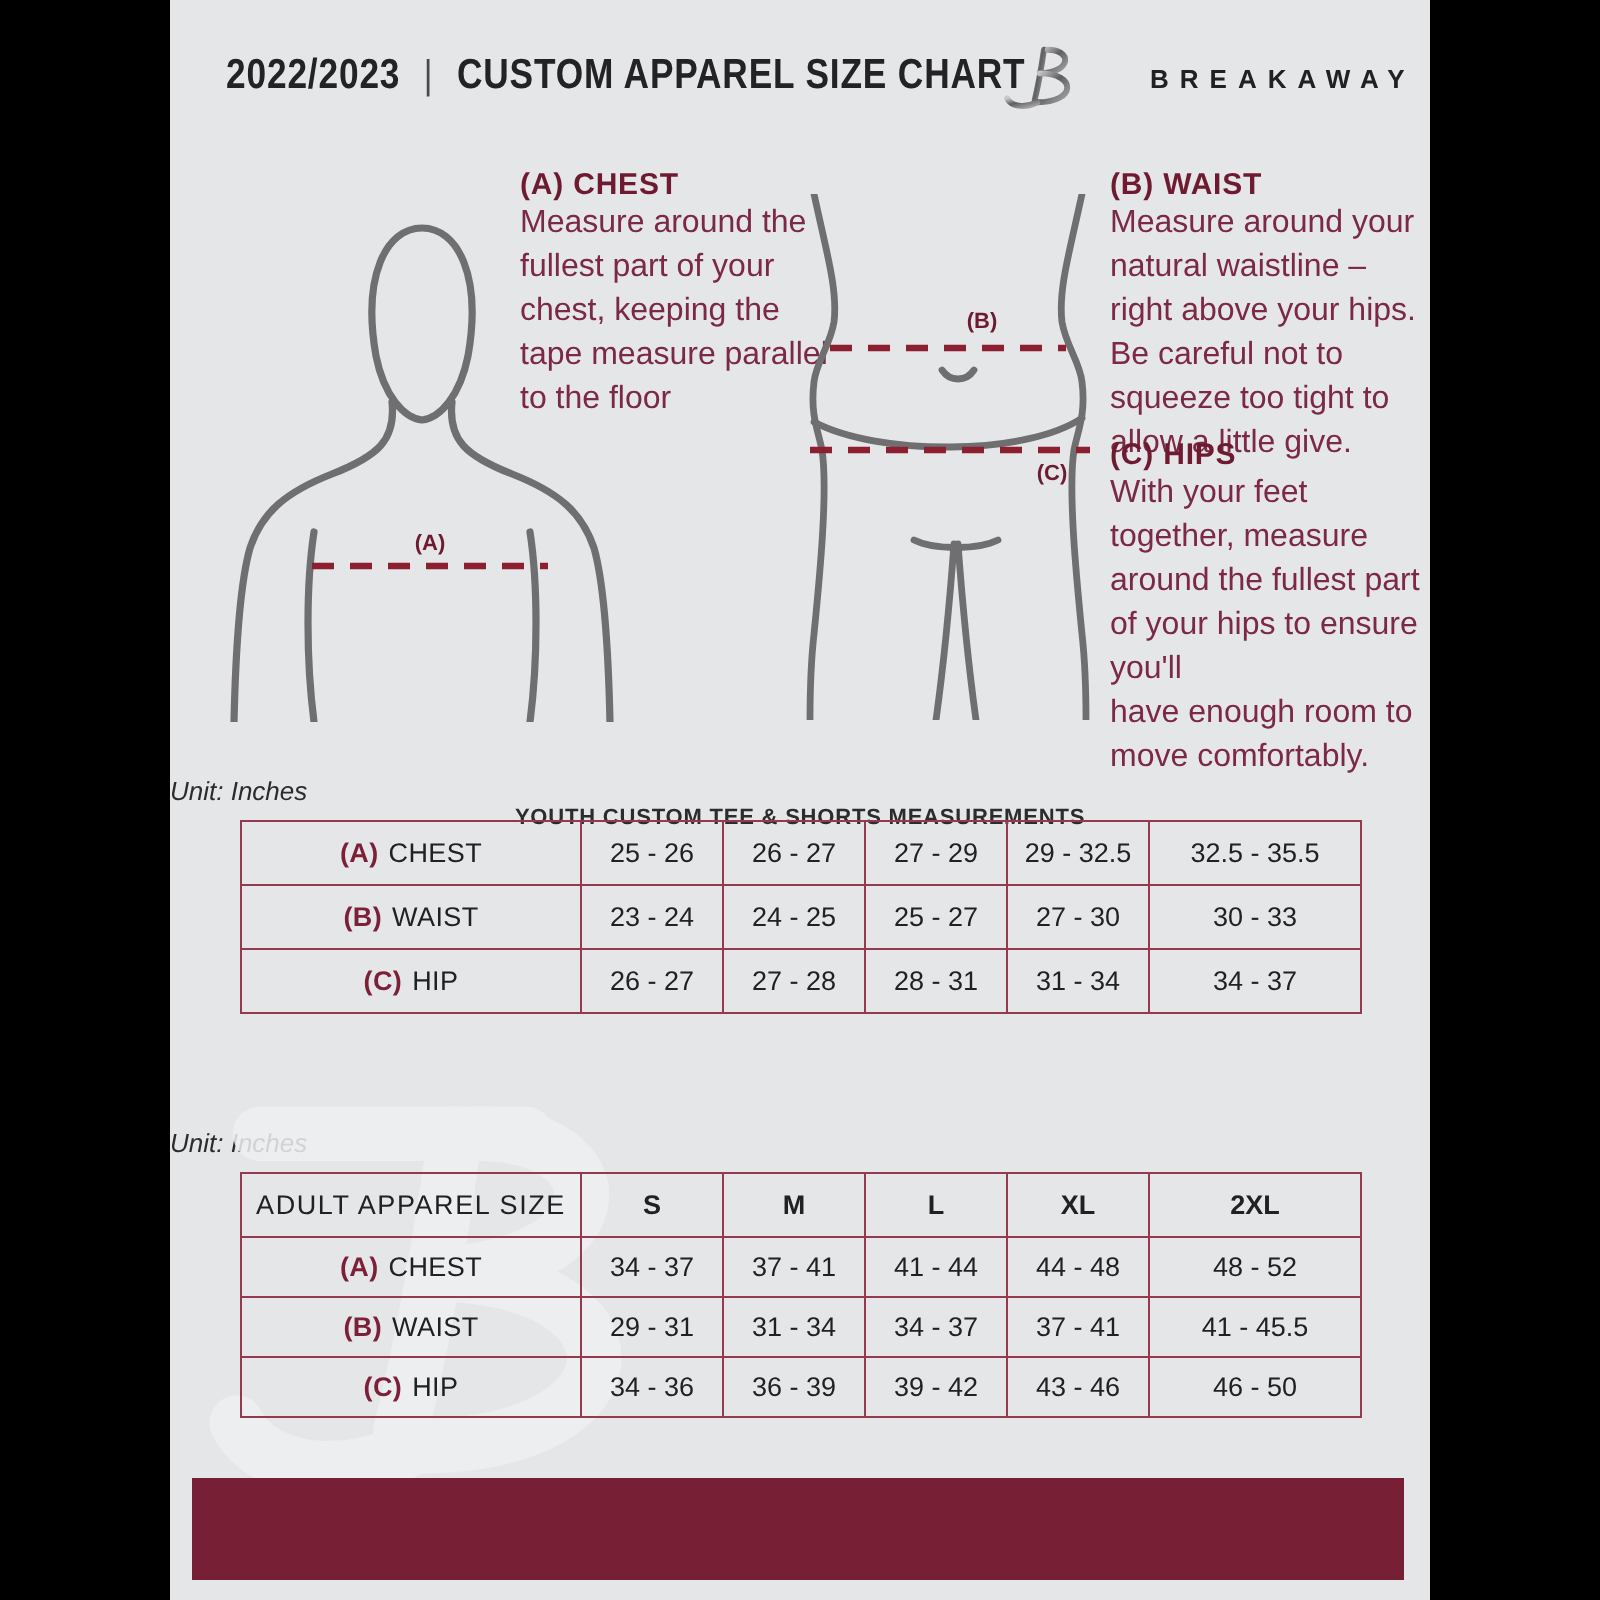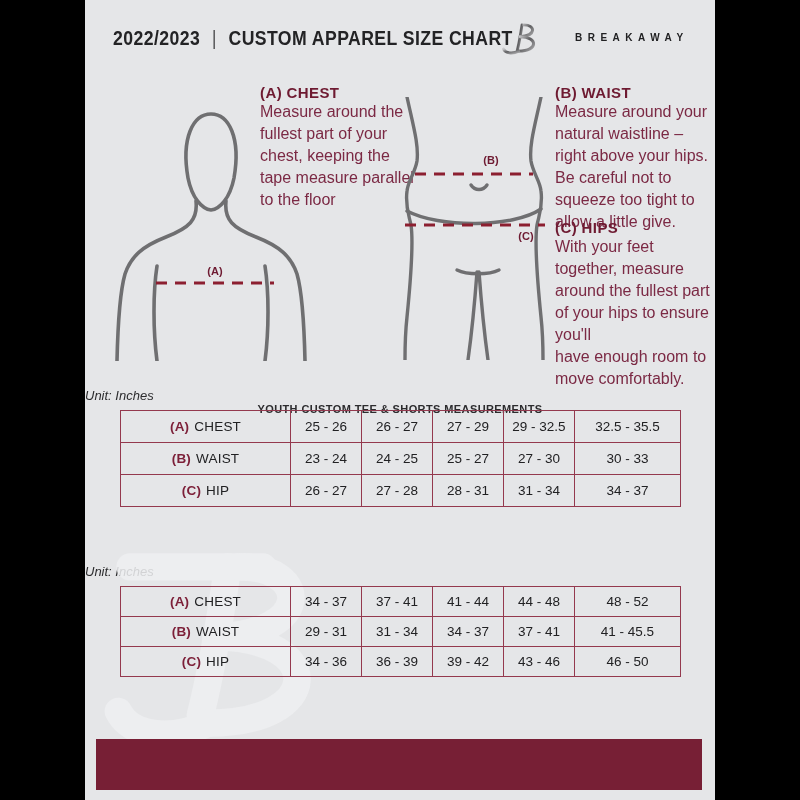--- a/index.html
+++ b/index.html
@@ -7,21 +7,21 @@
          font-family:"Liberation Sans",sans-serif;}
   .page{position:absolute;left:85px;top:0;width:630px;height:800px;background:#e5e6e8;overflow:hidden;}
 
   
   .hdr{position:absolute;left:0;top:0;width:630px;height:70px;display:flex;align-items:center;}
   .hdr-title{position:absolute;left:28px;top:26px;display:flex;align-items:center;
              font-weight:bold;color:#232325;font-size:21px;letter-spacing:.5px;
              transform:scaleX(.84);transform-origin:left center;white-space:nowrap;}
   .hdr-sep{font-weight:normal;color:#4a4a4c;margin:0 14px;font-size:20px;}
   .hdr-logo{position:absolute;left:414px;top:17px;width:42px;height:42px;}
-  .hdr-brand{position:absolute;left:466px;top:32px;font-size:10px;font-weight:bold;
+  .hdr-brand{position:absolute;left:466px;top:32px;font-size:13px;font-weight:bold;
              letter-spacing:5.5px;color:#212123;white-space:nowrap;padding-left:24px;}
 
   
   .fig{position:absolute;}
   .guide-h{font-size:15px;font-weight:bold;color:#6e1a31;letter-spacing:.4px;}
   .guide-d{margin-top:0;font-size:16px;color:#7b2944;
            line-height:1.38;white-space:pre-line;}
   .gb{position:absolute;}
   .gb-chest{left:175px;top:84px;width:170px;}
   .gb-waist{left:470px;top:84px;width:160px;}
@@ -193,20 +193,28 @@
     <table class="sz t-adult">
       <colgroup>
           <col style="width:170px">
           <col style="width:71px">
           <col style="width:71px">
           <col style="width:71px">
           <col style="width:71px">
           <col style="width:106px">
         </colgroup>
       <tbody>
+          <tr class="hrow">
+        <td class="hdr-first">ADULT APPAREL SIZE</td>
+        <td class="size">S</td>
+        <td class="size">M</td>
+        <td class="size">L</td>
+        <td class="size">XL</td>
+        <td class="size">2XL</td>
+      </tr>
       <tr>
         <td class="lbl"><span class="key">(A)</span><span>CHEST</span></td>
         <td>34 - 37</td>
         <td>37 - 41</td>
         <td>41 - 44</td>
         <td>44 - 48</td>
         <td>48 - 52</td>
       </tr>
       <tr>
         <td class="lbl"><span class="key">(B)</span><span>WAIST</span></td>

